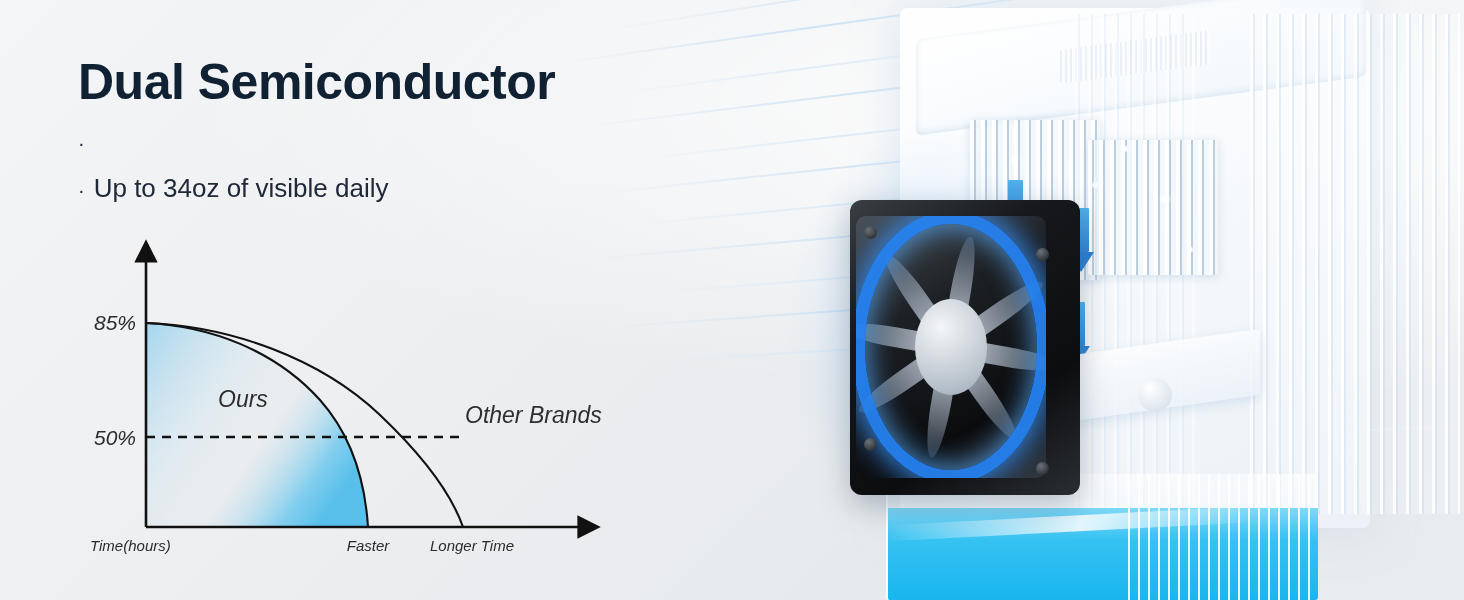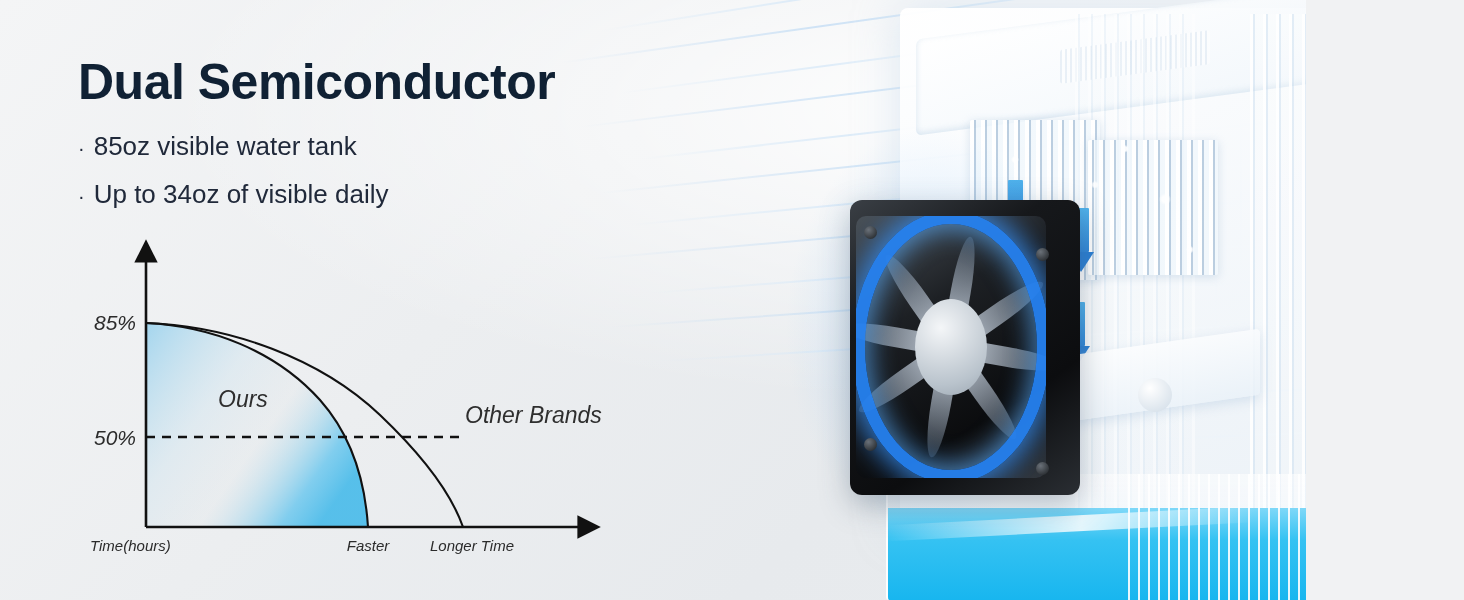--- a/index.html
+++ b/index.html
@@ -3,21 +3,21 @@
 <meta charset="utf-8">
 <title>Dual Semiconductor</title>
 <style>
   html,body{margin:0;padding:0;}
   body{
     width:1464px;height:600px;overflow:hidden;
     font-family:"Liberation Sans", sans-serif;
     background:#f1f2f3;
   }
   #banner{
-    position:relative;width:1306px;height:600px;overflow:hidden;
+    position:relative;width:1464px;height:600px;overflow:hidden;
     background:
       radial-gradient(120% 90% at 78% 18%, #ffffff 0%, rgba(255,255,255,0) 55%),
       linear-gradient(135deg,#f4f5f6 0%,#eceef0 40%,#e7eaed 70%,#e9ecef 100%);
   }
 
   
   .streaks{position:absolute;inset:0;pointer-events:none;}
   .streak{
     position:absolute;height:2px;border-radius:2px;
     background:linear-gradient(90deg,rgba(255,255,255,0) 0%,rgba(214,232,248,.95) 30%,rgba(255,255,255,.98) 60%,rgba(255,255,255,0) 100%);
@@ -210,21 +210,20 @@
     <div class="vstreak" style="left:1190px;top:0;height:300px;opacity:.7;"></div>
     <div class="vstreak" style="left:1215px;top:0;height:340px;opacity:.6;"></div>
     <div class="vstreak" style="left:1240px;top:0;height:280px;opacity:.55;"></div>
   </div>
 
   <div class="headline">Dual Semiconductor</div>
 
   <div class="bullets">
     <div class="bullet">
       <span class="dot">·</span>
-      <span>85oz visible water tank</span>
     </div>
     <div class="bullet">
       <span class="dot">·</span>
       <span>Up to 34oz of visible daily</span>
     </div>
   </div>
 
   <div class="chart">
     <svg viewBox="0 0 560 330" xmlns="http://www.w3.org/2000/svg" aria-label="comparison chart">
       <defs>

